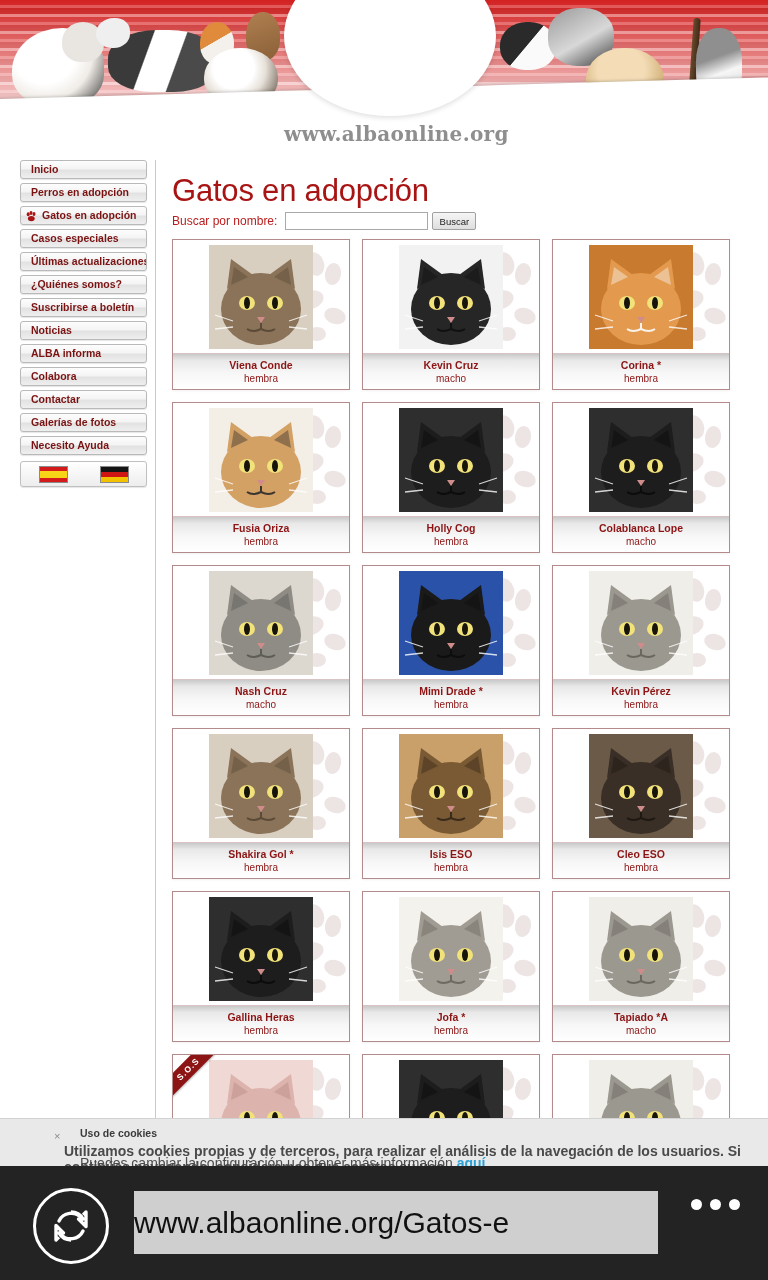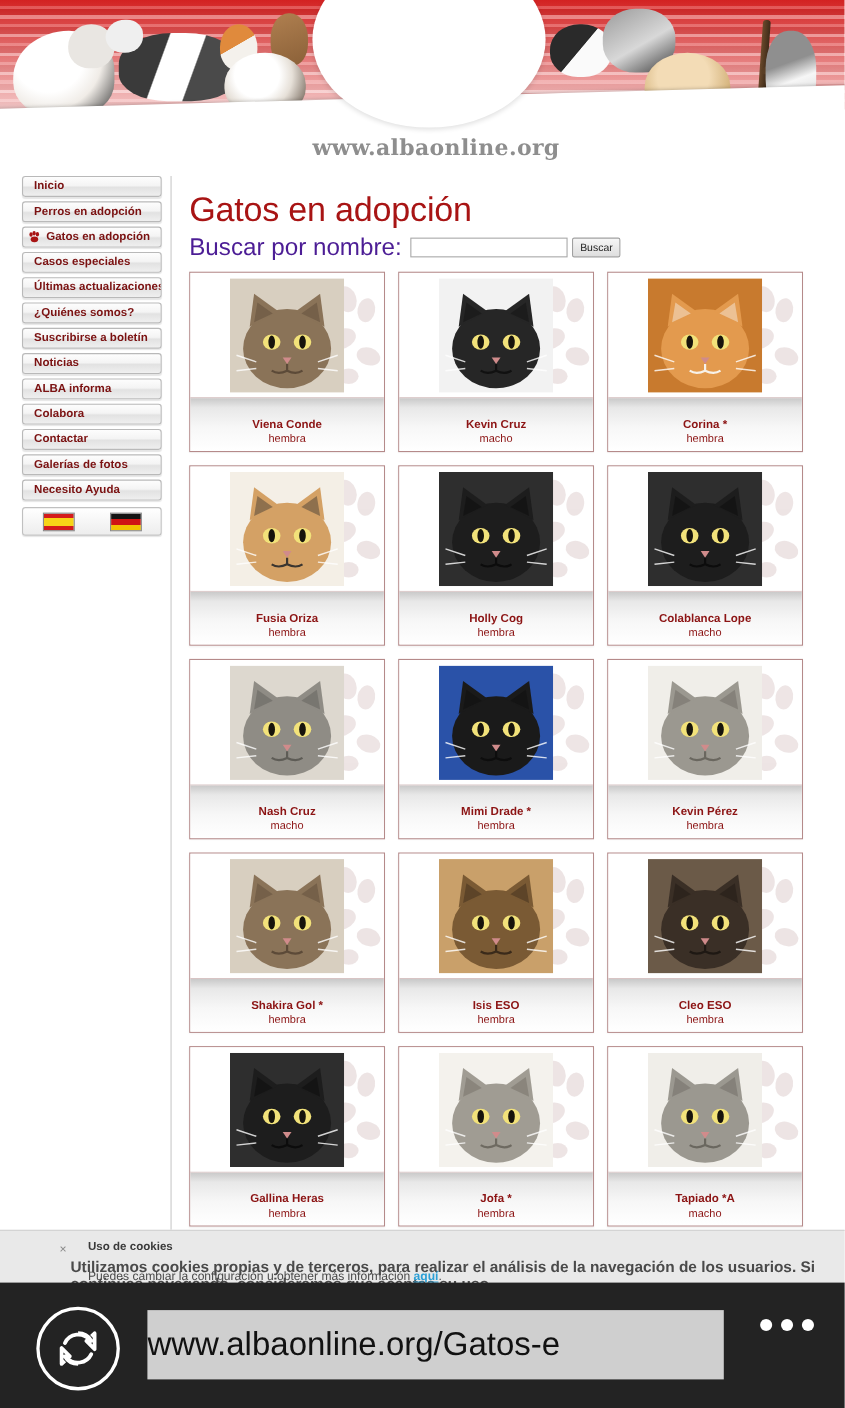--- a/index.html
+++ b/index.html
@@ -126,21 +126,21 @@
 
   
   .main{position:absolute;left:163px;top:160px;width:605px;}
   .page-title{
     font-size:31px;color:#a81414;margin:12px 0 0 9px;line-height:38px;
     font-weight:normal;letter-spacing:-.2px;
   }
   .search-row{
     display:flex;align-items:center;margin:2px 0 0 9px;
   }
-  .search-label{font-size:22px;color:#4c1d95;margin-right:8px;}
+  .search-label{font-size:12px;color:#b91c1c;margin-right:8px;}
   .search-input{
     width:135px;height:14px;border:1px solid #a9a9a9;background:#fff;
     font-size:11px;padding:1px 3px;outline:none;
     font-family:"Liberation Sans", sans-serif;
   }
   .search-btn{
     margin-left:4px;height:18px;min-width:44px;
     border:1px solid #a0a0a0;border-radius:2px;
     background:linear-gradient(to bottom,#f6f6f6,#dedede);
     font-size:9.5px;color:#222;cursor:pointer;
@@ -163,21 +163,21 @@
   .card-watermark{
     position:absolute;right:-6px;top:4px;width:60px;height:104px;
     opacity:.22;
   }
   .thumb{
     width:104px;height:104px;position:relative;overflow:hidden;z-index:2;
   }
   .card-caption{
     border-top:1px solid #d8c4c4;
     background:linear-gradient(to bottom,#c9c9c9 0%,#e8e8e8 18%,#f7f7f7 55%,#ffffff 100%);
-    text-align:center;padding:18px 0 4px;
+    text-align:center;padding:5px 0 4px;
   }
   .cap-name{font-size:10.5px;font-weight:bold;color:#8c1414;line-height:13px;}
   .cap-sex{font-size:10px;color:#8c1414;line-height:13px;}
   .sos{
     position:absolute;left:-20px;top:6px;width:70px;height:16px;
     background:#8c1414;color:#fff;font-size:8.5px;font-weight:bold;
     letter-spacing:1px;text-align:center;line-height:16px;
     transform:rotate(-45deg);z-index:5;
     box-shadow:0 1px 2px rgba(0,0,0,.3);
   }
@@ -188,21 +188,21 @@
     background:#e9e9e9;border-top:1px solid #d2d2d2;
     z-index:30;
   }
   .cookie-close{
     position:absolute;left:54px;top:11px;font-size:11px;color:#8b8b8b;cursor:pointer;
   }
   .cookie-title{
     position:absolute;left:80px;top:8px;font-size:10.5px;font-weight:bold;color:#3a3a3a;
   }
   .cookie-l1{position:absolute;left:64px;top:24px;font-size:14px;color:#4a4a4a;font-weight:bold;}
-  .cookie-l2{position:absolute;left:80px;top:36px;font-size:11px;color:#4a4a4a;}
+  .cookie-l2{position:absolute;left:80px;top:36px;font-size:14px;color:#4a4a4a;}
   .cookie-link{color:#2a9fd6;font-weight:bold;text-decoration:underline;cursor:pointer;}
 
   
   .chrome{
     position:absolute;left:0;top:1166px;width:768px;height:114px;
     background:#232323;z-index:40;
   }
   .refresh-btn{
     position:absolute;left:33px;top:22px;width:70px;height:70px;
     border:3px solid #fff;border-radius:50%;

